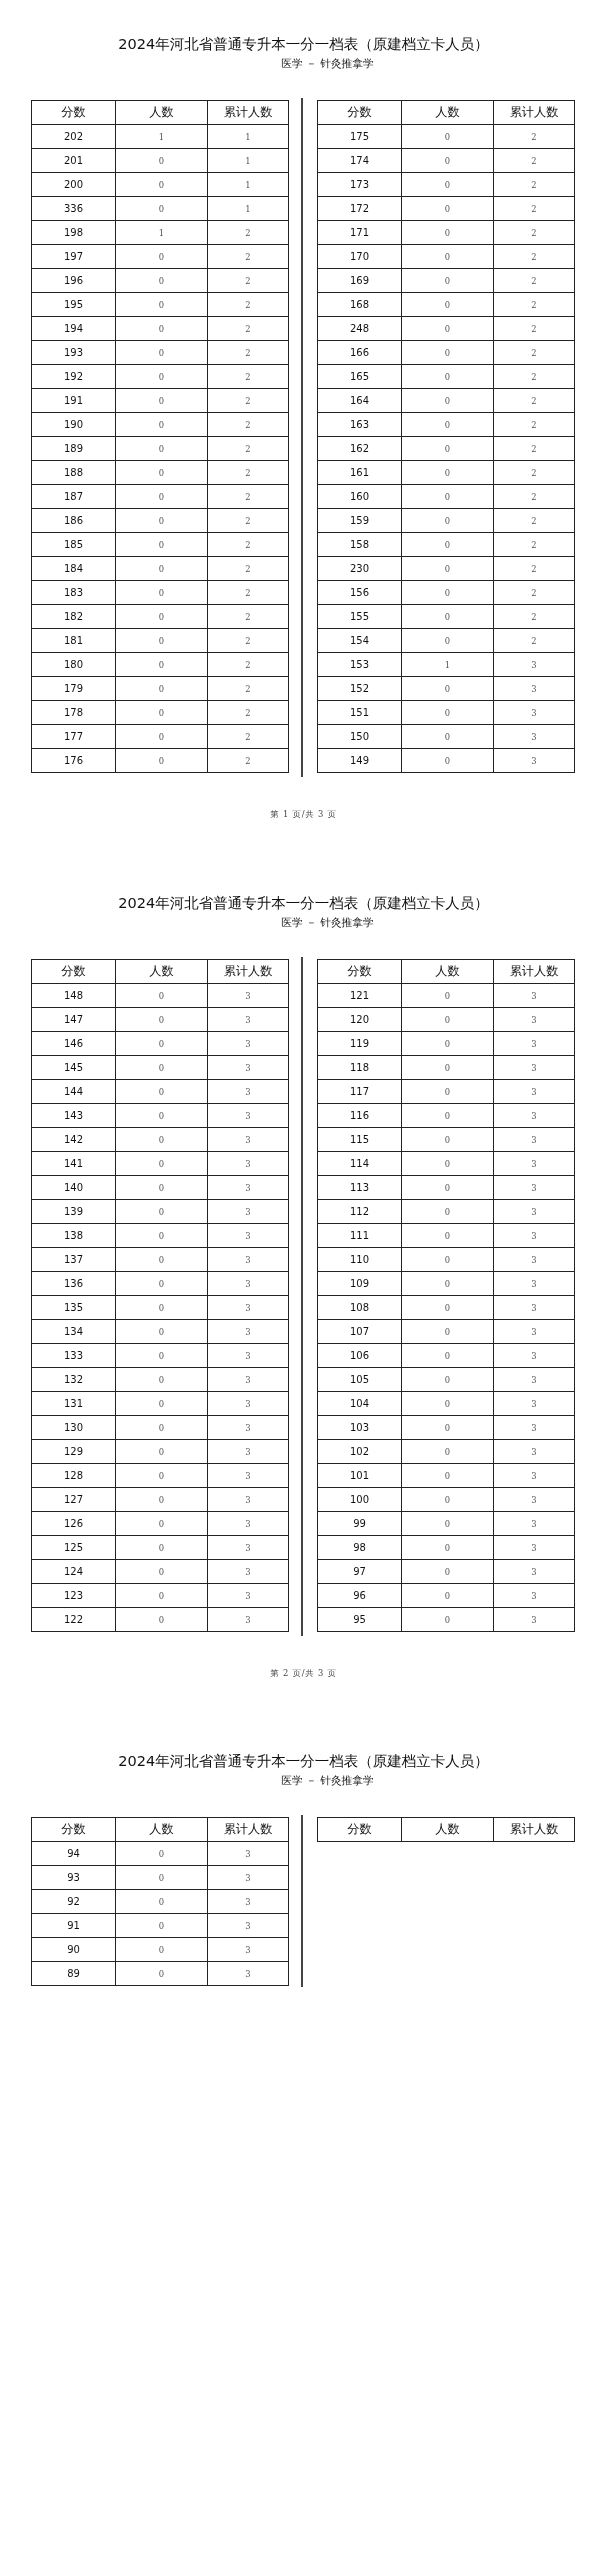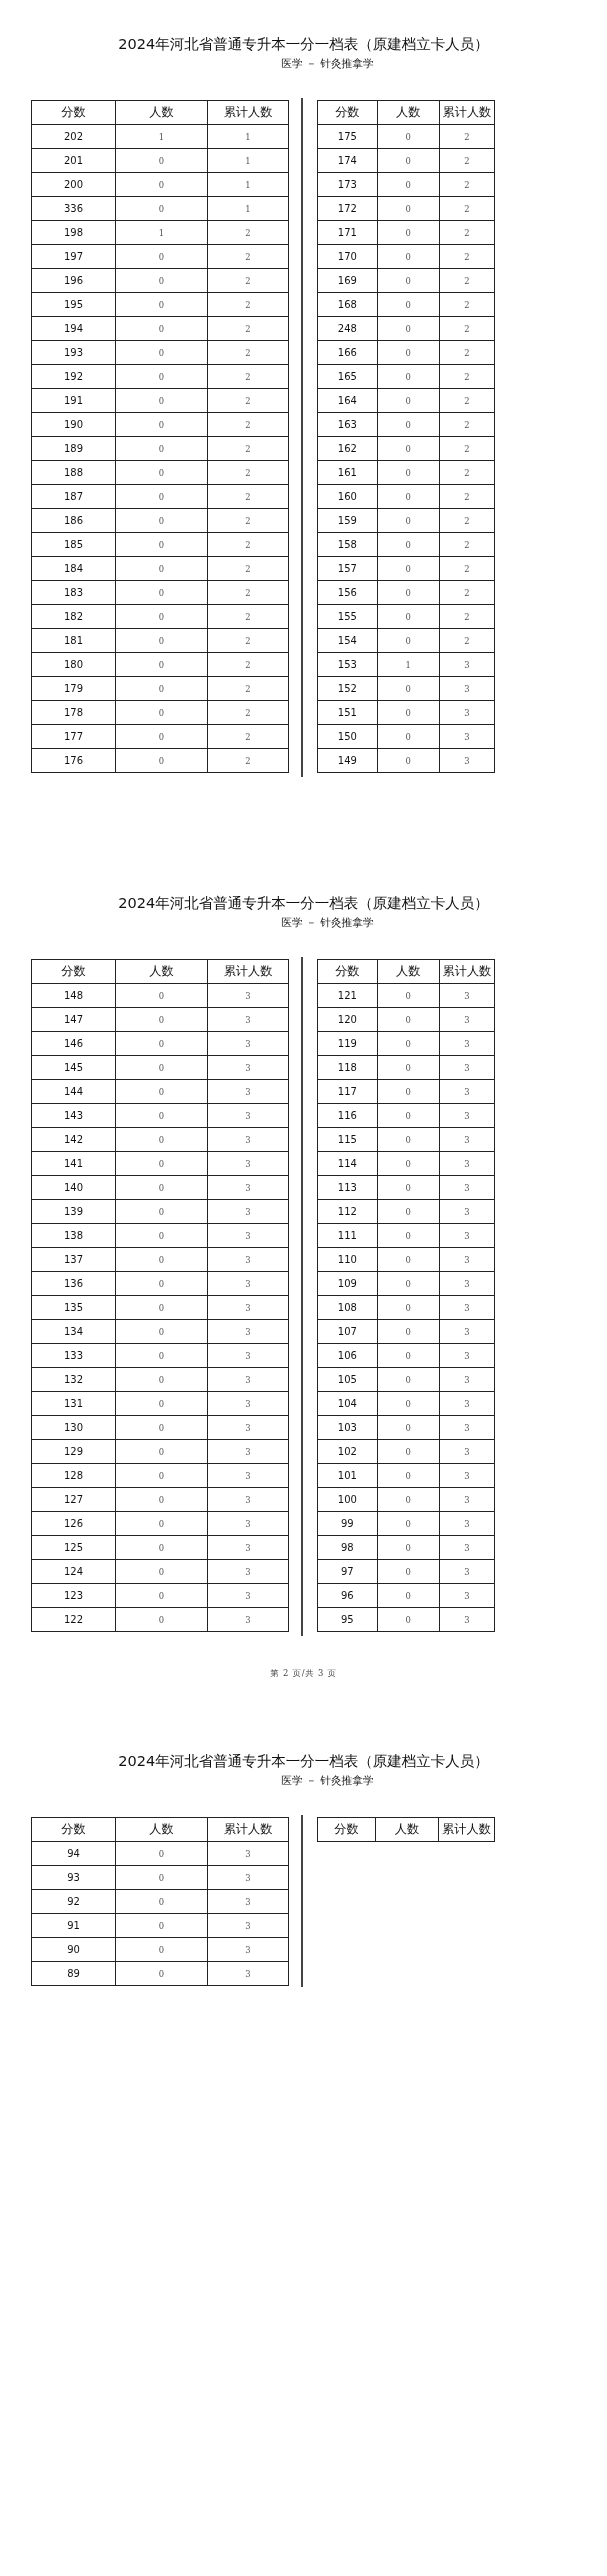--- a/index.html
+++ b/index.html
@@ -1,18 +1,18 @@
 <!DOCTYPE html>
 <html style="font-size:12.2px"><head>
 <meta charset="utf-8">
 <style>
   html, body { margin: 0; padding: 0; background: #ffffff; }
   body { width: 607px; height: 2576px; position: relative; overflow: hidden;
          font-family: "DejaVu Sans", sans-serif; color: #111; }
-  .page { position: absolute; left: 0; width: 495px; height: 859px; background: #fff; }
+  .page { position: absolute; left: 0; width: 607px; height: 859px; background: #fff; }
   .title { position: absolute; left: 0; width: 607px; top: 34px; text-align: center;
            font-family: "DejaVu Sans", sans-serif; font-size: 14.5px; line-height: 20px;
            color: #111; letter-spacing: 0px; }
   .subtitle { position: absolute; left: 0; width: 607px; top: 56px; text-align: center;
               font-family: "DejaVu Sans", sans-serif; font-size: 10.7px; line-height: 15.3px; color: #111; padding-left: 24px; }
   .tbl { position: absolute; top: 100px; border-collapse: collapse; table-layout: fixed; }
   .tbl.left { left: 31px; }
   .tbl.right { left: 317px; }
   .tbl th, .tbl td { border: 1.1px solid #222; padding: 0; text-align: center; vertical-align: middle; }
   .tbl th { height: 23px; font-family: "DejaVu Sans", sans-serif; font-weight: normal;
@@ -284,21 +284,21 @@
             <td class="score">159</td>
             <td class="count">0</td>
             <td class="cum">2</td>
           </tr>
           <tr>
             <td class="score">158</td>
             <td class="count">0</td>
             <td class="cum">2</td>
           </tr>
           <tr>
-            <td class="score">157</td>
+            <td class="score">230</td>
             <td class="count">0</td>
             <td class="cum">2</td>
           </tr>
           <tr>
             <td class="score">156</td>
             <td class="count">0</td>
             <td class="cum">2</td>
           </tr>
           <tr>
             <td class="score">155</td>
@@ -330,20 +330,21 @@
             <td class="count">0</td>
             <td class="cum">3</td>
           </tr>
           <tr>
             <td class="score">149</td>
             <td class="count">0</td>
             <td class="cum">3</td>
           </tr>
         </tbody>
     </table>
+    <div class="footer">第 1 页/共 3 页</div>
   </section>
 
   <section class="page" style="top: 859px;">
     <div class="title">2024年河北省普通专升本一分一档表（原建档立卡人员）</div>
     <div class="subtitle">医学 － 针灸推拿学</div>
     <table class="tbl left">
       <colgroup>
           <col class="c1">
           <col class="c2">
           <col class="c3">

